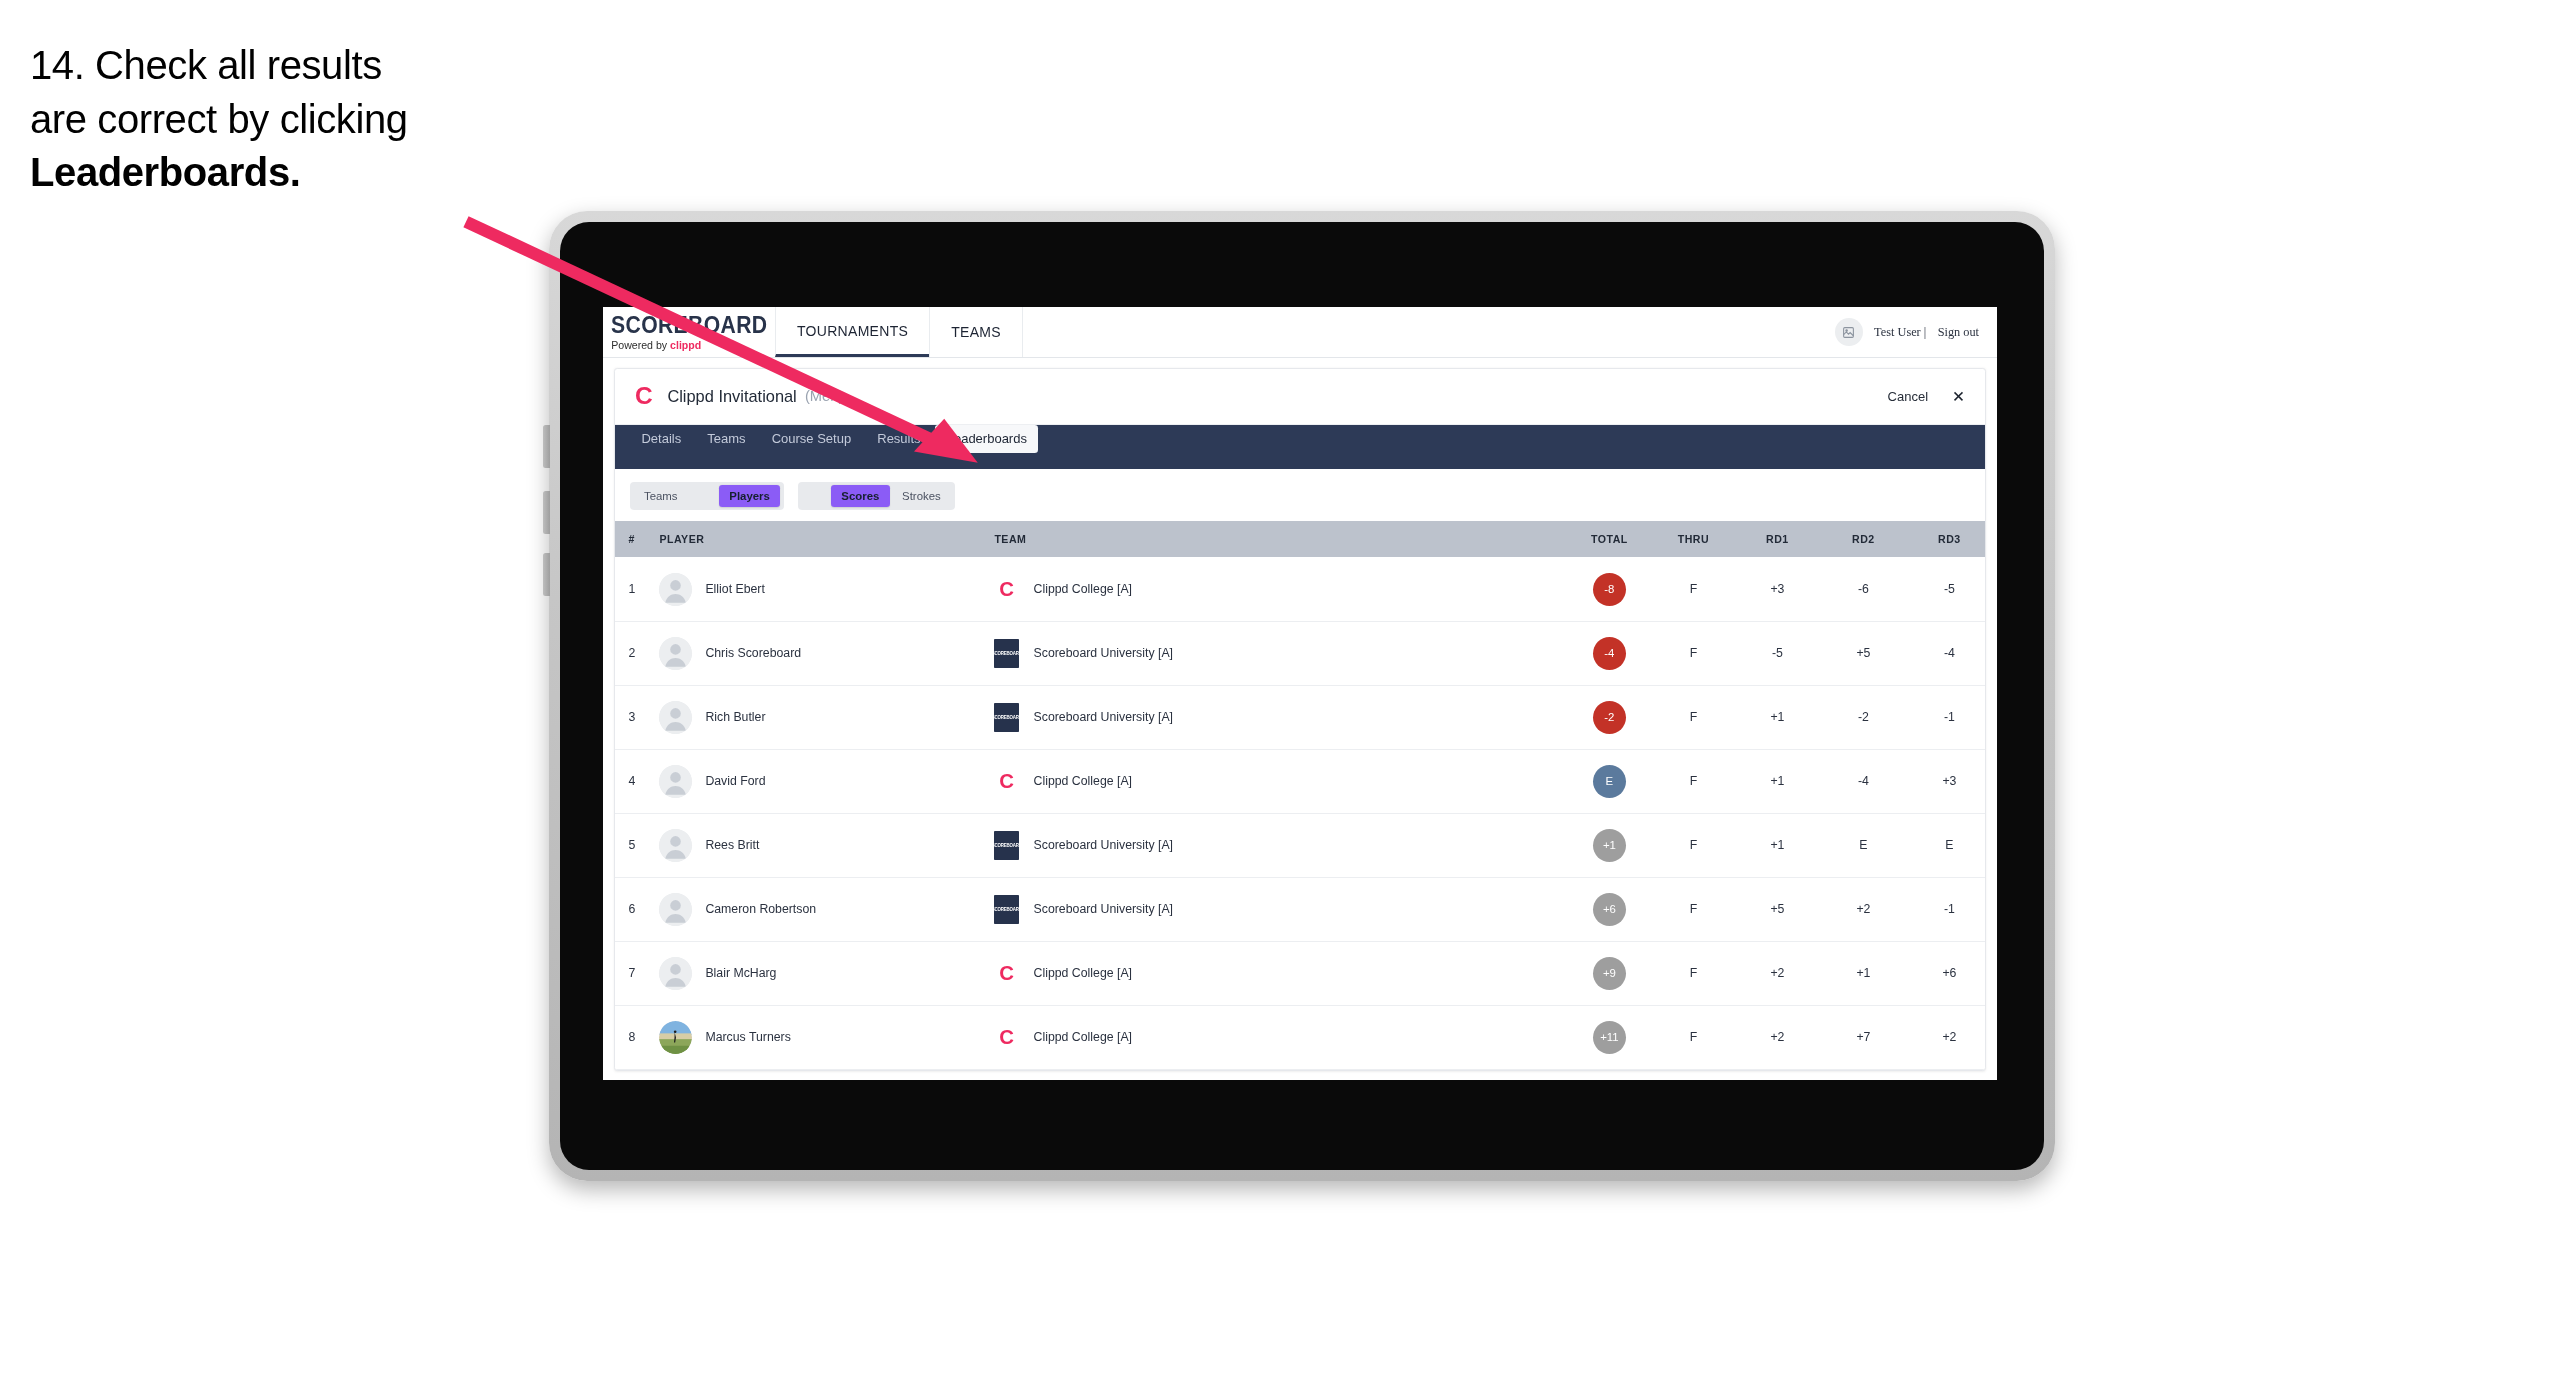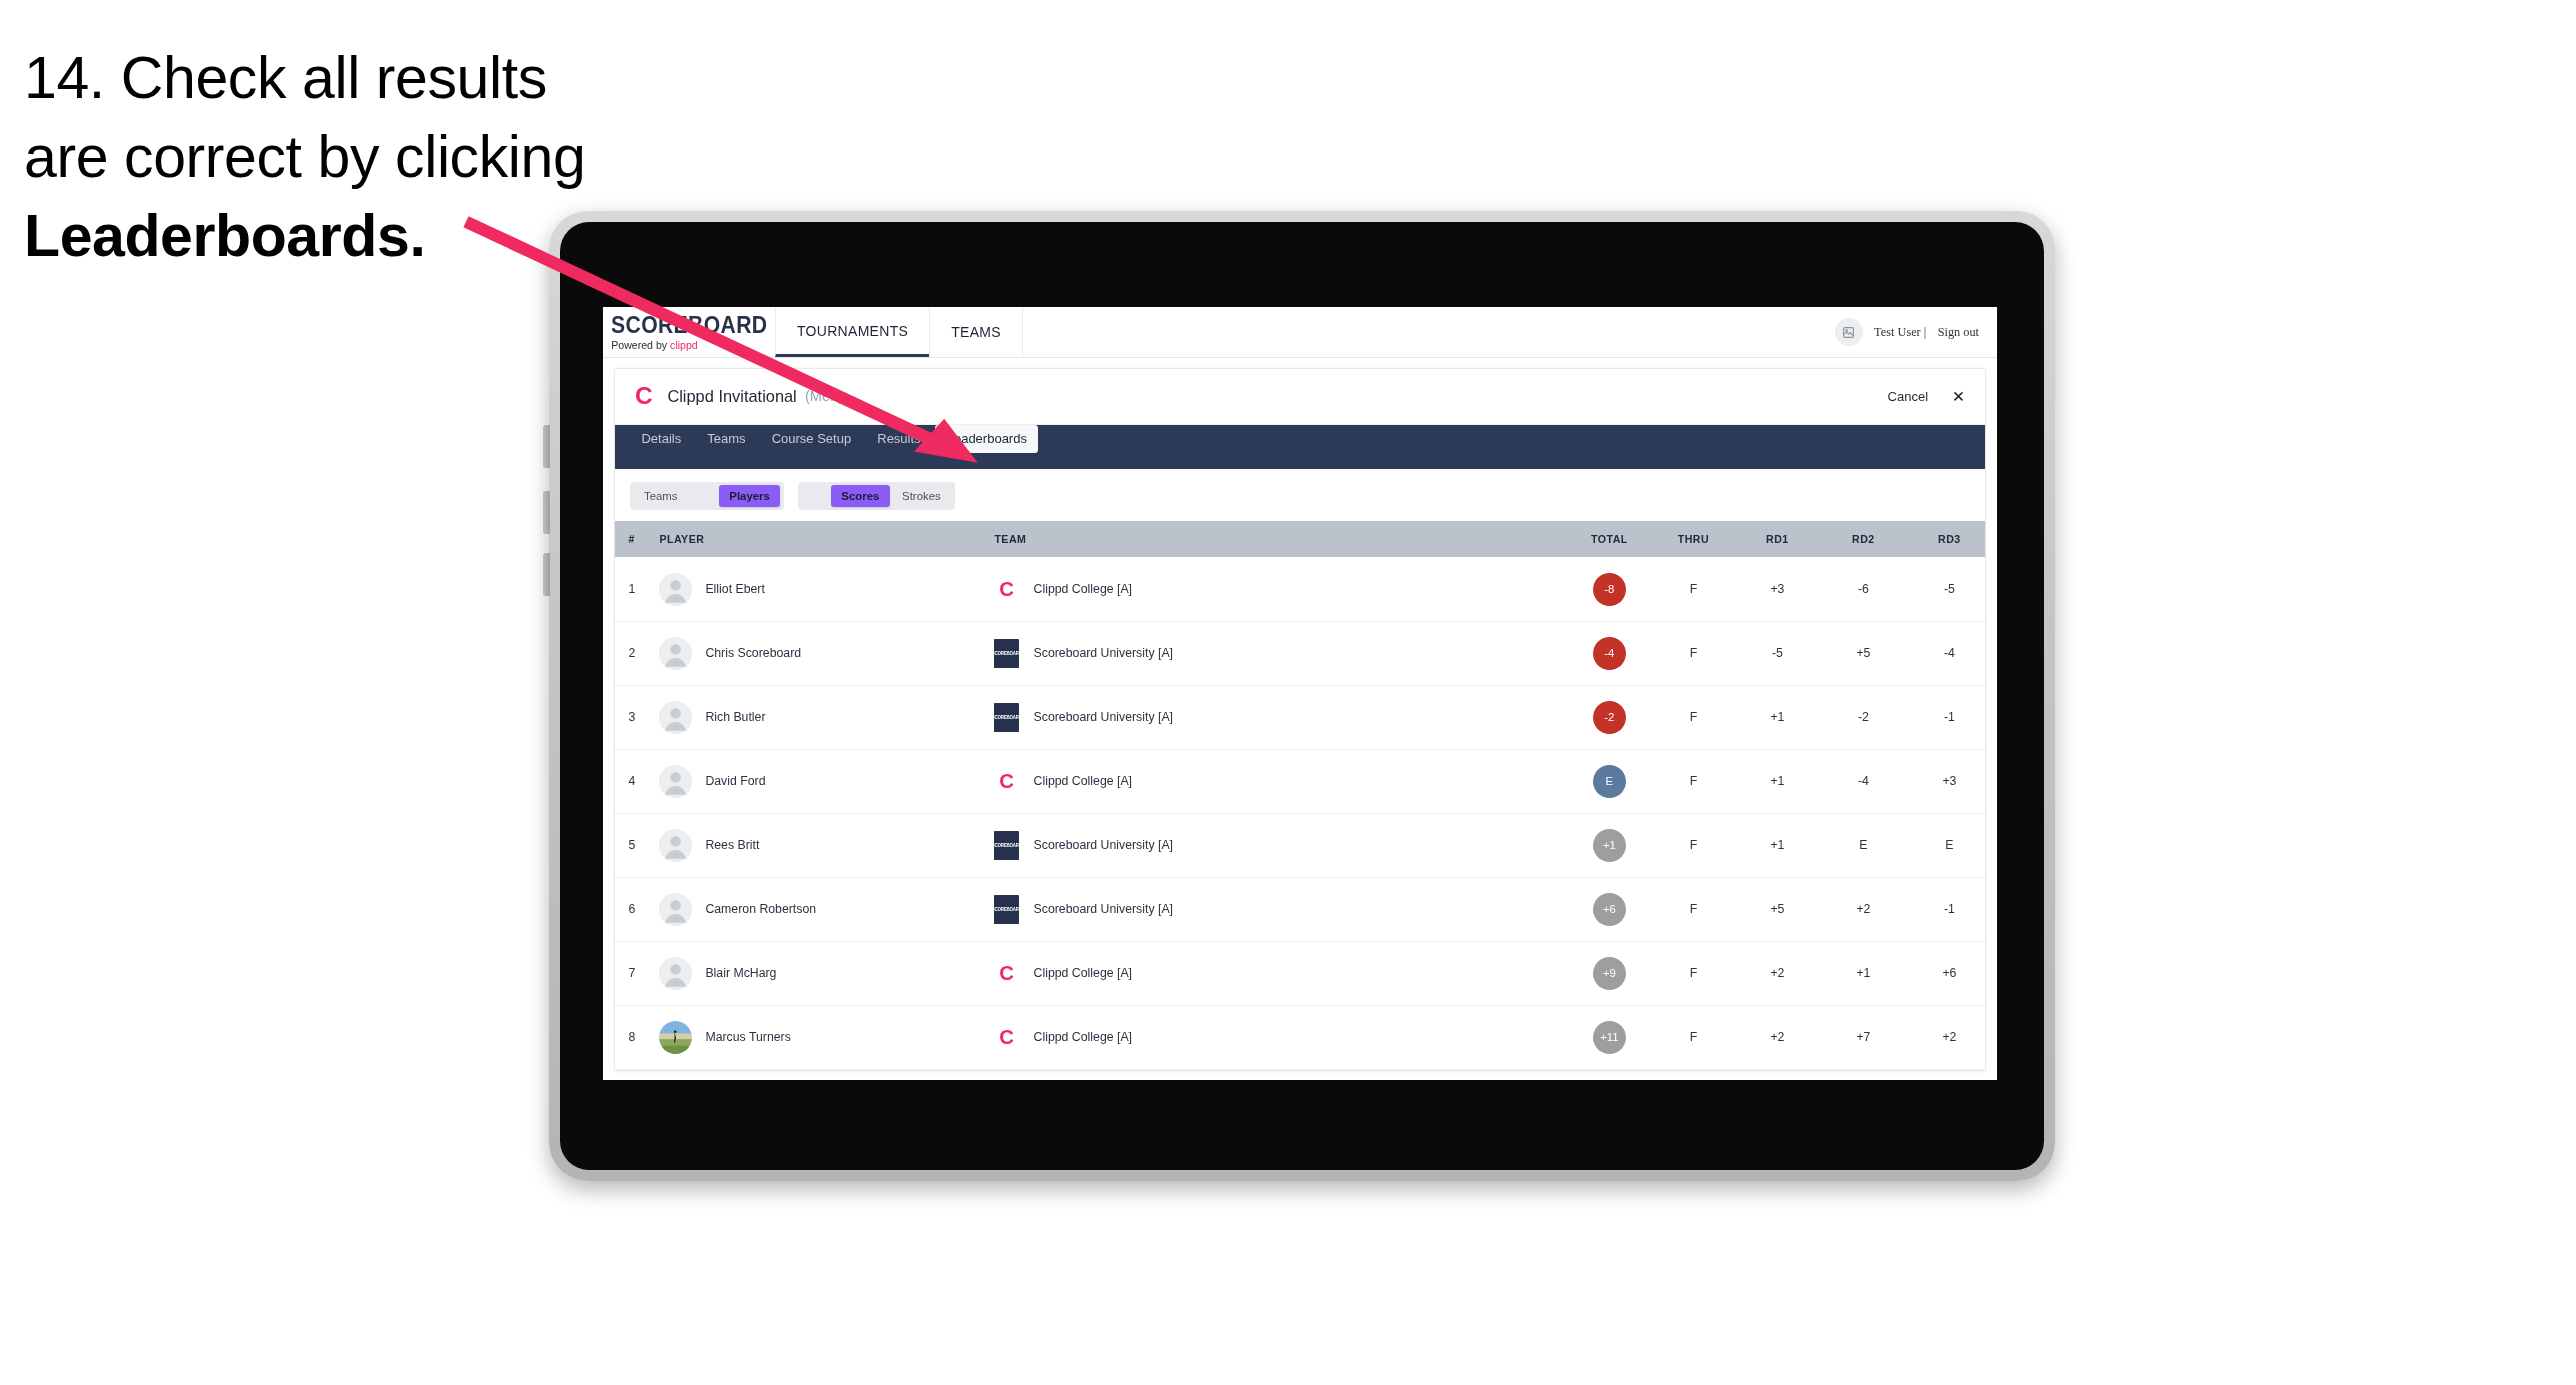--- a/index.html
+++ b/index.html
@@ -6,23 +6,23 @@
   html, body {
     width: 2576px; height: 1386px;
     background: #ffffff;
     font-family: "Liberation Sans", sans-serif;
     overflow: hidden;
   }
   #stage { position: relative; width: 2576px; height: 1386px; }
 
   
   .instruction {
-    position: absolute; left: 24px; top: 39px;
+    position: absolute; left: 30px; top: 39px;
     width: 621px;
-    font-size: 59px; line-height: 1.34;
+    font-size: 40px; line-height: 1.34;
     color: #010101; letter-spacing: -0.4px;
   }
   .instruction .bold { font-weight: 700; }
 
   
   .arrow-svg { position: absolute; left: 0; top: 0; width: 2576px; height: 1386px; pointer-events: none; }
 
   
   .tablet {
     position: absolute; left: 549px; top: 211px;
@@ -70,21 +70,21 @@
     width: 172px; display: flex; flex-direction: column; justify-content: center;
     padding-left: 8.2px;
   }
   .logo-main {
     font-family: "Liberation Sans Narrow","Liberation Sans", sans-serif;
     font-weight: 700; font-size: 23px; letter-spacing: 0.4px;
     color: #28334a; transform: scaleX(.92); transform-origin: left center;
     line-height: 1;
   }
   .logo-sub { font-size: 10.6px; color: #2e2e2e; margin-top: 3.3px; line-height: 1; }
-  .logo-sub .brand { color: #ee2a60; font-weight: 400; }
+  .logo-sub .brand { color: #ee2a60; font-weight: 700; }
 
   .nav-item {
     display: flex; align-items: center; padding: 0 21px;
     font-size: 14px; color: #1d2433; letter-spacing: 0.3px;
     border-left: 0.8px solid #e9ecef;
     cursor: pointer;
   }
   .nav-item.active { border-bottom: 3.3px solid #2d3a57; }
   .nav-spacer { flex: 1; border-left: 0.8px solid #e9ecef; }
   .user-zone { display: flex; align-items: center; gap: 11.4px; padding-right: 18px; font-family: Liberation Serif, serif; }

